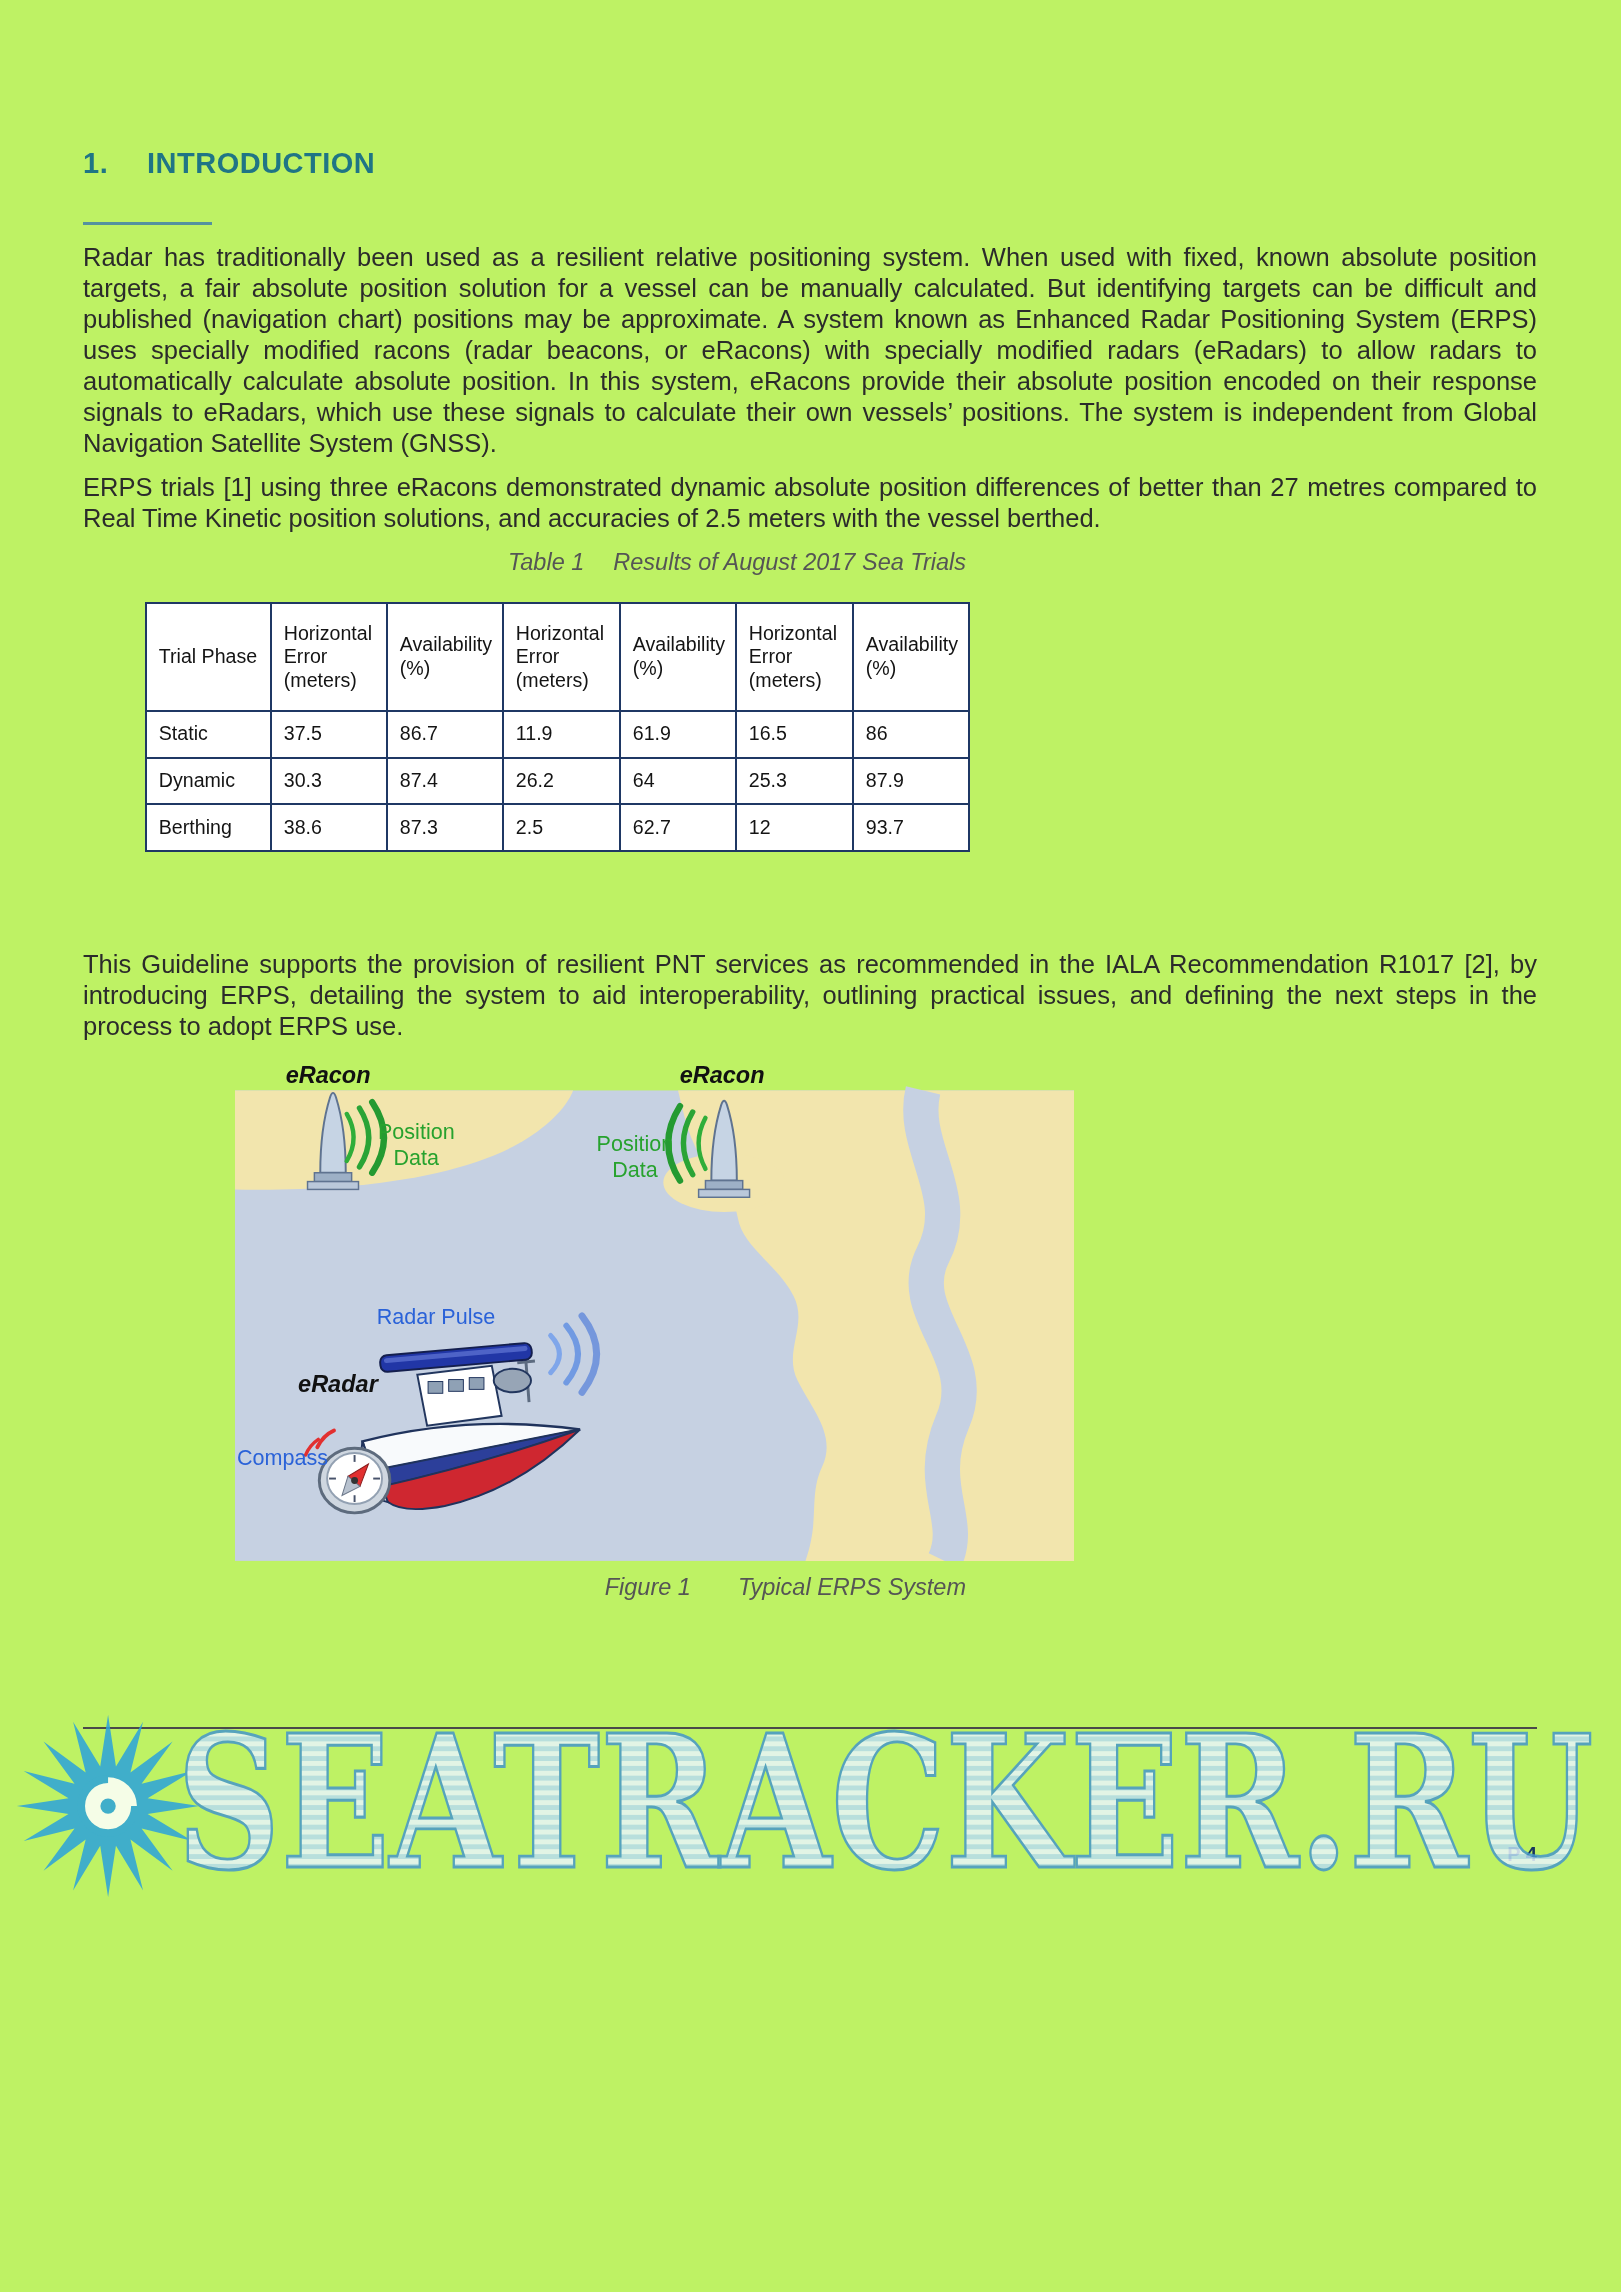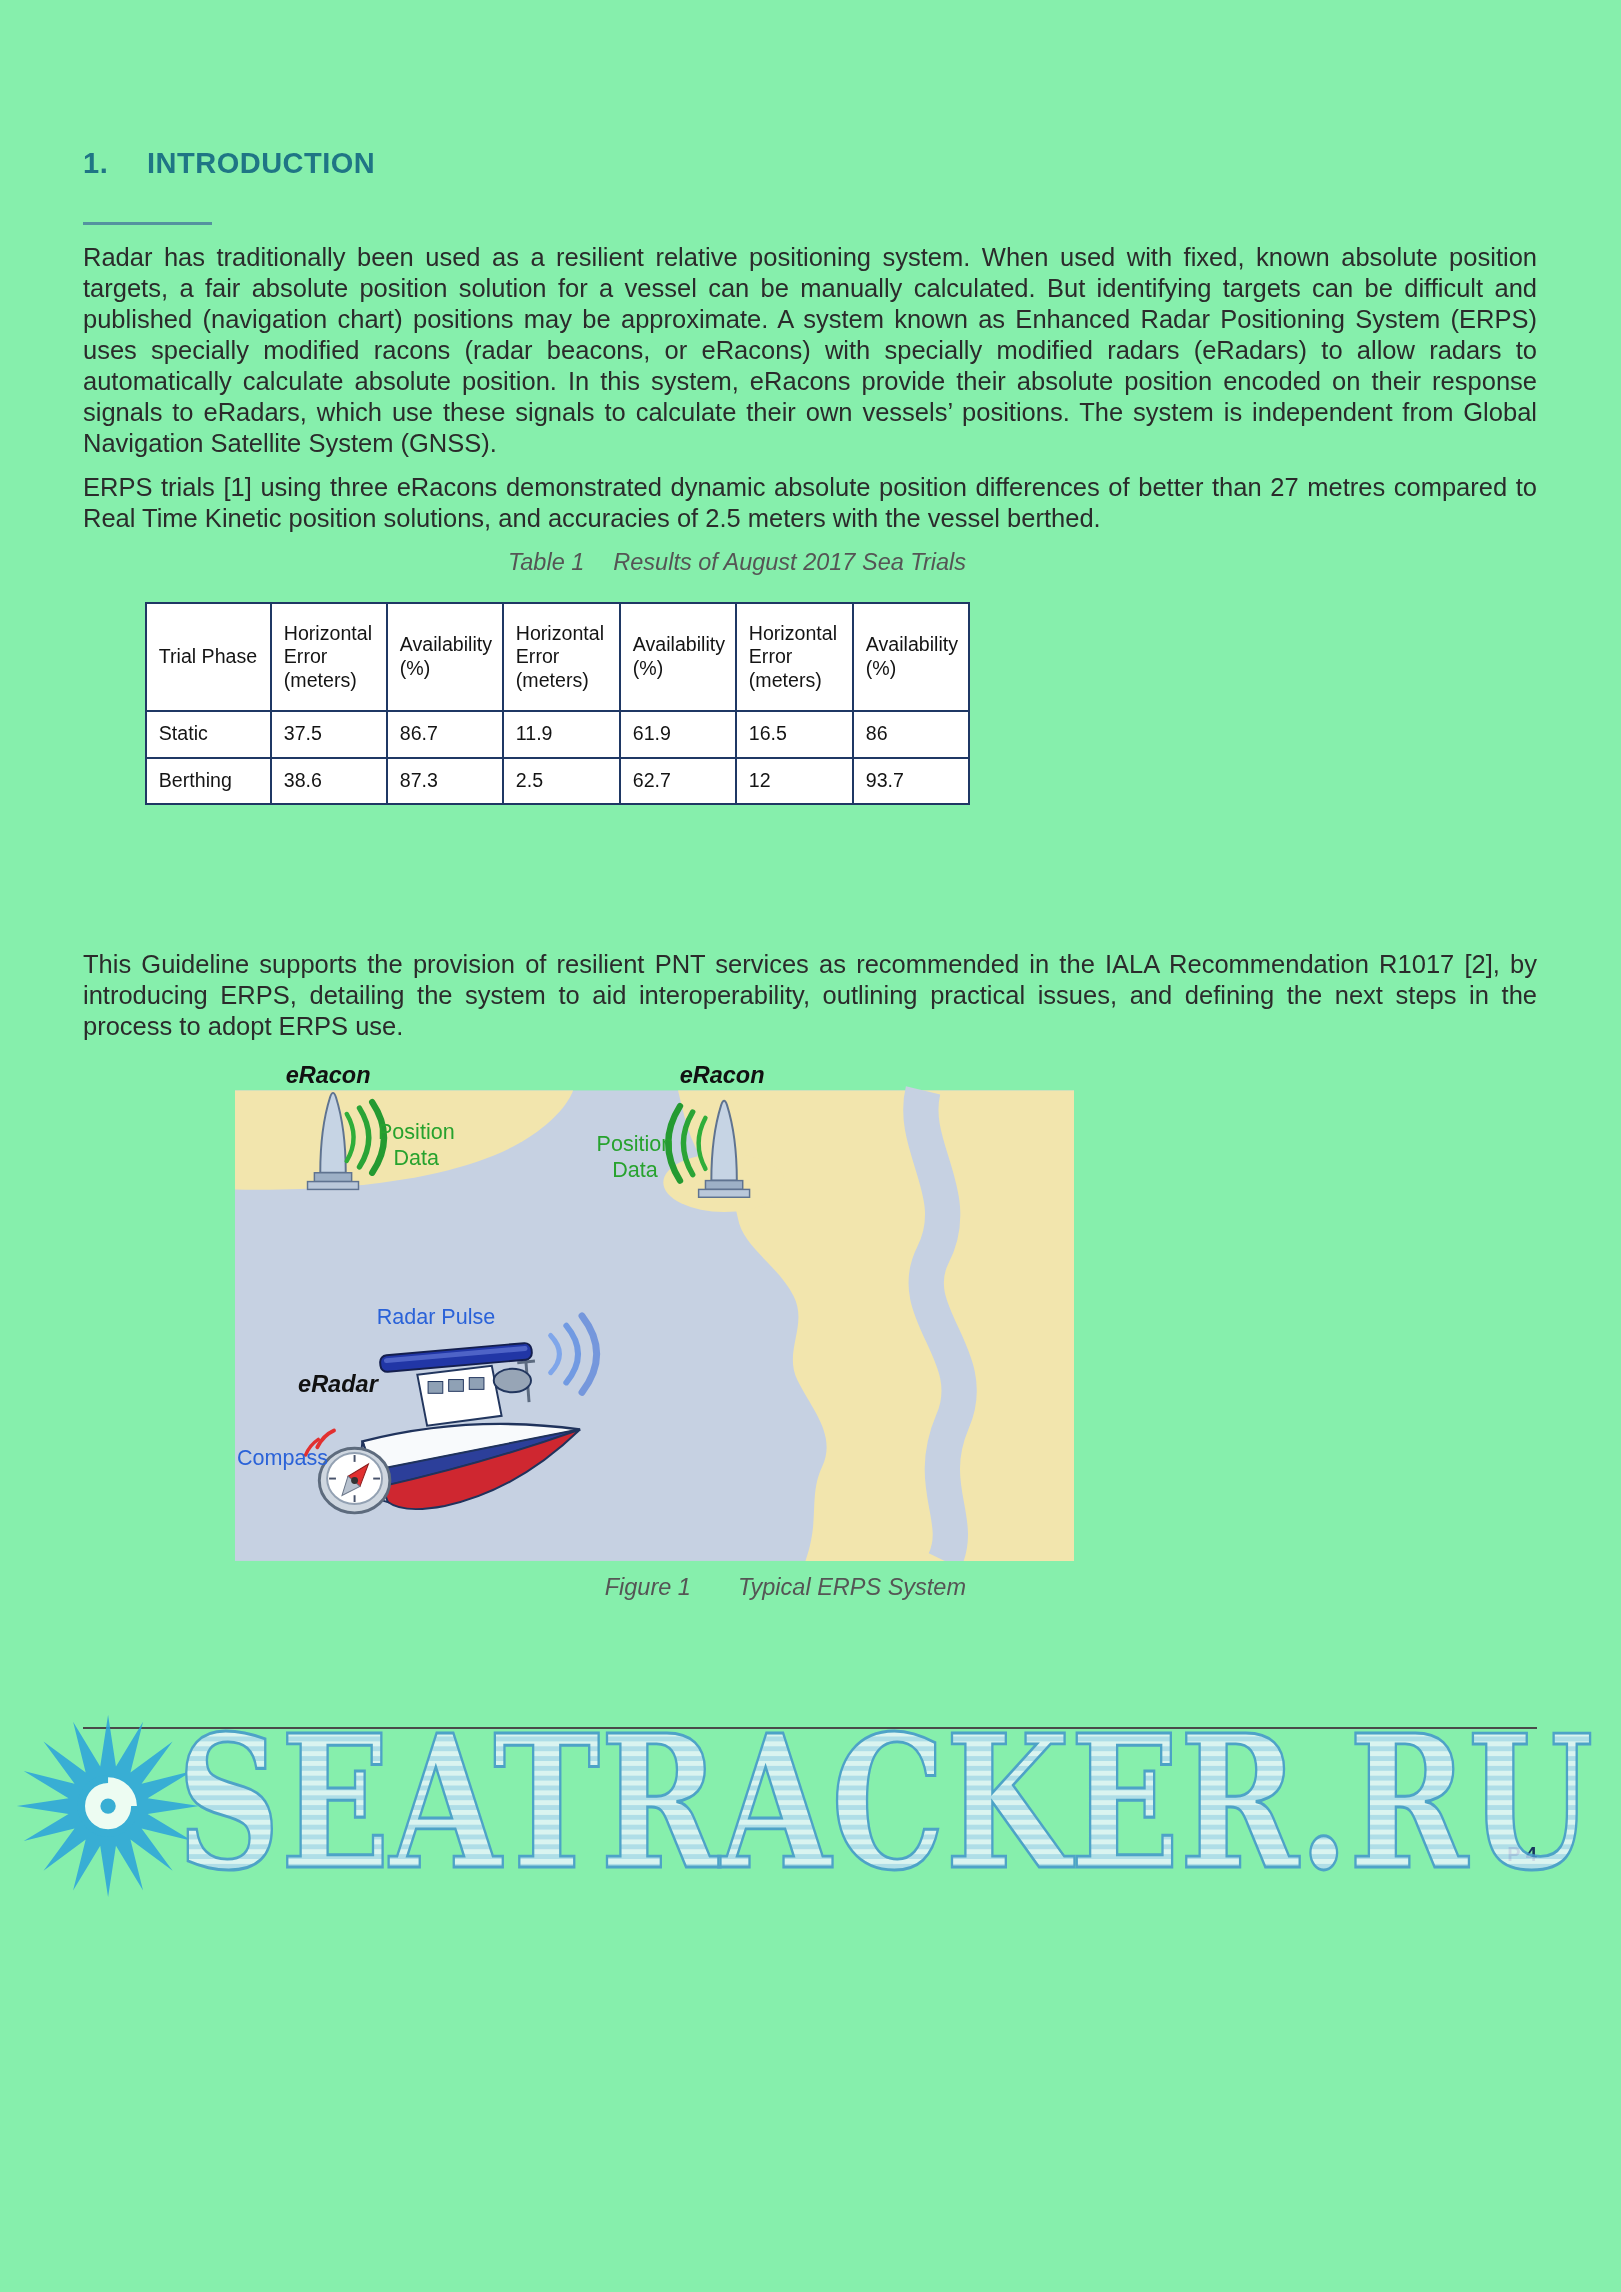--- a/index.html
+++ b/index.html
@@ -1,16 +1,16 @@
 <!DOCTYPE html>
 <html><head>
 <meta charset="utf-8">
 <style>
   html,body{margin:0;padding:0;background:#ffffff;}
-  .page{position:relative;width:1621px;height:2293px;background:#86efac;
+  .page{position:relative;width:1621px;height:2293px;background:#bef264;
         font-family:"Liberation Sans",sans-serif;color:#2d2d2d;overflow:hidden;}
 
   
   .heading{position:absolute;top:147px;left:83px;font-size:29px;font-weight:bold;color:#1f7585;letter-spacing:0.5px;}
   .h-num{display:inline-block;width:64px;}
   .heading-rule{position:absolute;top:222px;left:83px;width:129px;height:2.9px;background:#54929f;}
 
   
   .body-text{position:absolute;left:83px;width:1454px;font-size:25.5px;line-height:31px;text-align:justify;color:#2b2b2b;}
   .p1{top:242px;}
@@ -87,20 +87,29 @@
       <td>Availability (%)</td>
     </tr>
     <tr class="datarow">
       <td>Static</td>
       <td>37.5</td>
       <td>86.7</td>
       <td>11.9</td>
       <td>61.9</td>
       <td>16.5</td>
       <td>86</td>
+    </tr>
+    <tr class="datarow">
+      <td>Dynamic</td>
+      <td>30.3</td>
+      <td>87.4</td>
+      <td>26.2</td>
+      <td>64</td>
+      <td>25.3</td>
+      <td>87.9</td>
     </tr>
     <tr class="datarow">
       <td>Berthing</td>
       <td>38.6</td>
       <td>87.3</td>
       <td>2.5</td>
       <td>62.7</td>
       <td>12</td>
       <td>93.7</td>
     </tr>

